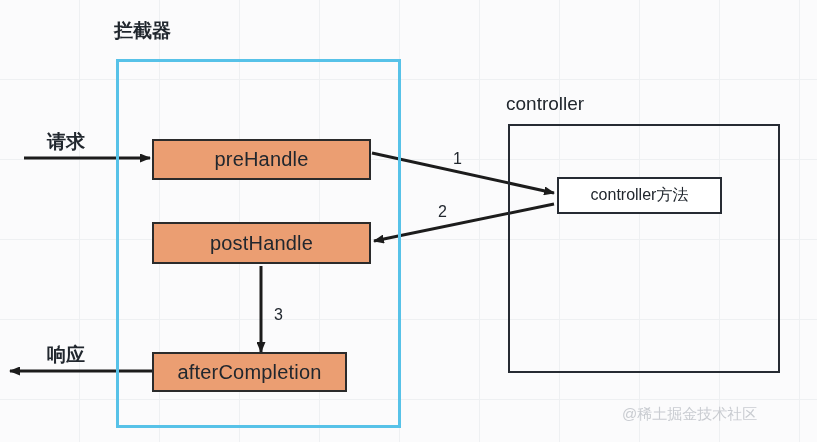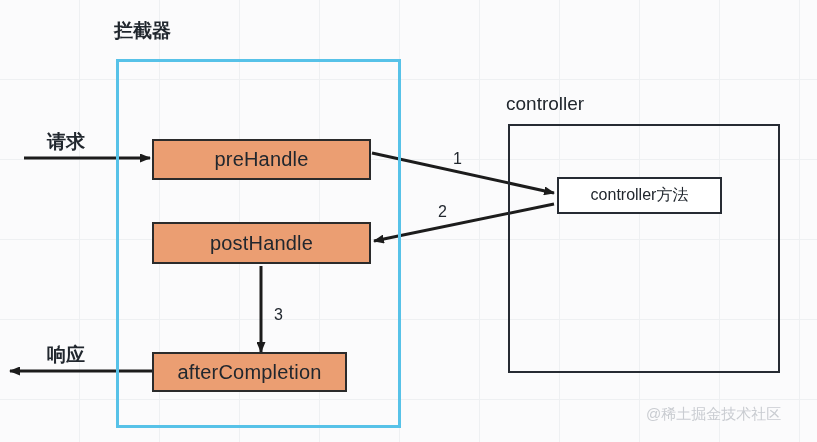--- a/index.html
+++ b/index.html
@@ -136,15 +136,15 @@
   <div class="caption caption-cn" style="left:47px; top:129px;">请求</div>
 
   <div class="caption caption-cn" style="left:47px; top:342px;">响应</div>
 
   <div class="step-num" style="left:453px; top:150px;">1</div>
 
   <div class="step-num" style="left:438px; top:203px;">2</div>
 
   <div class="step-num" style="left:274px; top:306px;">3</div>
 
-  <div class="watermark" style="left:646px; top:405px;text-align:center;">@稀土掘金技术社区</div>
+  <div class="watermark" style="left:622px; top:405px;text-align:center;">@稀土掘金技术社区</div>
 
 </div>
 
 </body></html>

